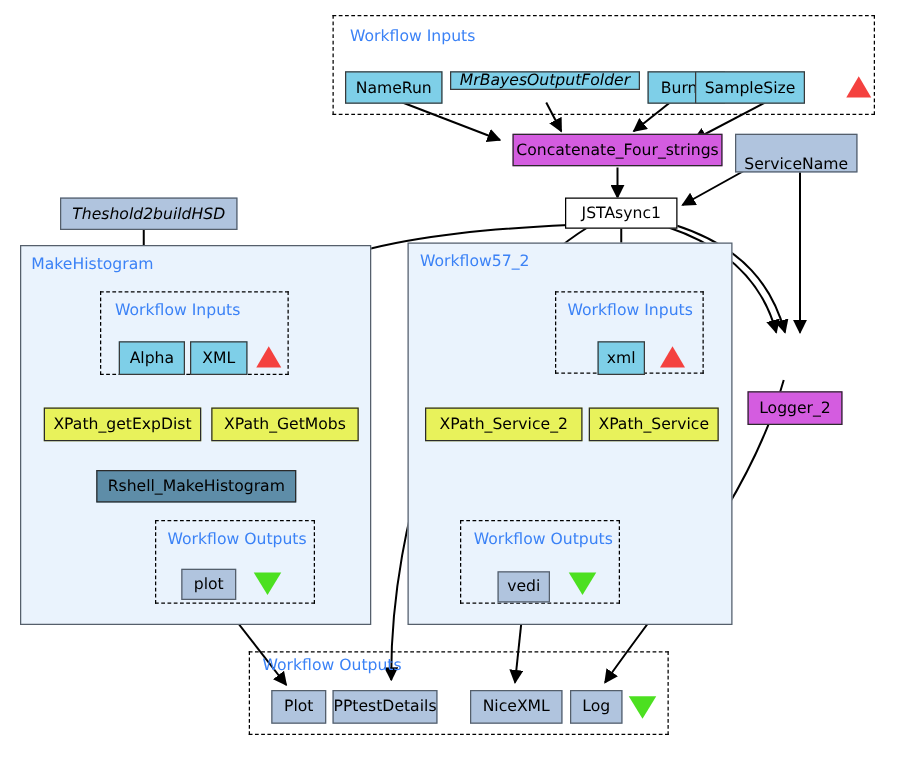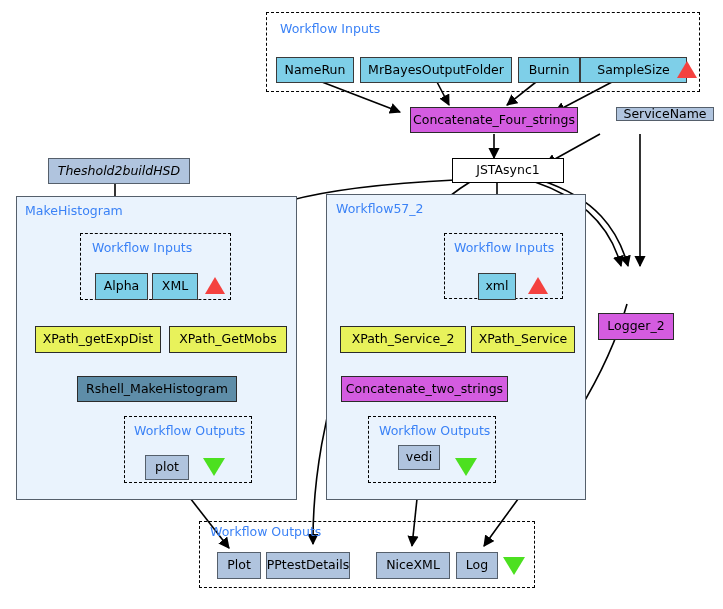--- a/index.html
+++ b/index.html
@@ -147,38 +147,38 @@
       <path d="M 627 304 C 600 400 530 480 484 546"></path>
     </g>
   </svg>
 
   <div class="dashbox" style="left:266px; top:12px; width:434px; height:80px;"></div>
   <div class="group-label" style="left:280px; top:21px;">Workflow Inputs</div>
 
   <div class="node n-cyan" style="left:276px; top:57px; width:78px; height:26px;">
     <span>NameRun</span>
   </div>
-  <div class="node n-cyan" style="left:360px; top:57px; width:152px; height:26px;">
+  <div class="node n-cyan" style="left:360px; top:57px; width:152px; height:15px;font-style:italic;">
     <span>MrBayesOutputFolder</span>
   </div>
   <div class="node n-cyan" style="left:518px; top:57px; width:62px; height:26px;">
     <span>Burnin</span>
   </div>
-  <div class="node n-cyan" style="left:580px; top:57px; width:107px; height:26px;">
+  <div class="node n-cyan" style="left:556px; top:57px; width:88px; height:26px;">
     <span>SampleSize</span>
   </div>
   <div class="tri-up" style="left:677px; top:61px;"></div>
 
   <div class="node n-magenta" style="left:410px; top:107px; width:168px; height:26px;">
     <span>Concatenate_Four_strings</span>
   </div>
-  <div class="node n-grayblue" style="left:616px; top:107px; width:98px; height:14px;">
+  <div class="node n-grayblue" style="left:588px; top:107px; width:98px; height:31px;align-items:flex-end;">
     <span>ServiceName</span>
   </div>
-  <div class="node n-plain" style="left:452px; top:158px; width:112px; height:25px;">
+  <div class="node n-plain" style="left:452px; top:158px; width:90px; height:25px;">
     <span>JSTAsync1</span>
   </div>
 
   <div class="node n-grayblue" style="left:48px; top:158px; width:142px; height:26px;font-style:italic;">
     <span>Theshold2buildHSD</span>
   </div>
 
   <div class="group" style="left:16px; top:196px; width:281px; height:304px;"></div>
   <div class="group-label" style="left:25px; top:203px;">MakeHistogram</div>
 
@@ -219,27 +219,24 @@
     <span>xml</span>
   </div>
   <div class="tri-up" style="left:528px; top:277px;"></div>
 
   <div class="node n-yellow" style="left:340px; top:326px; width:126px; height:27px;">
     <span>XPath_Service_2</span>
   </div>
   <div class="node n-yellow" style="left:471px; top:326px; width:104px; height:27px;">
     <span>XPath_Service</span>
   </div>
-  <div class="node n-magenta" style="left:341px; top:376px; width:167px; height:26px;">
-    <span>Concatenate_two_strings</span>
-  </div>
 
   <div class="dashbox" style="left:368px; top:416px; width:128px; height:67px;"></div>
   <div class="group-label" style="left:379px; top:423px;">Workflow Outputs</div>
-  <div class="node n-grayblue" style="left:398px; top:445px; width:42px; height:25px;">
+  <div class="node n-grayblue" style="left:398px; top:457px; width:42px; height:25px;">
     <span>vedi</span>
   </div>
   <div class="tri-down" style="left:455px; top:458px;"></div>
 
   <div class="node n-magenta" style="left:598px; top:271px; width:76px; height:27px;margin-top:42px;">
     <span>Logger_2</span>
   </div>
 
   <div class="dashbox" style="left:199px; top:521px; width:336px; height:67px;"></div>
   <div class="group-label" style="left:210px; top:524px;">Workflow Outputs</div>

